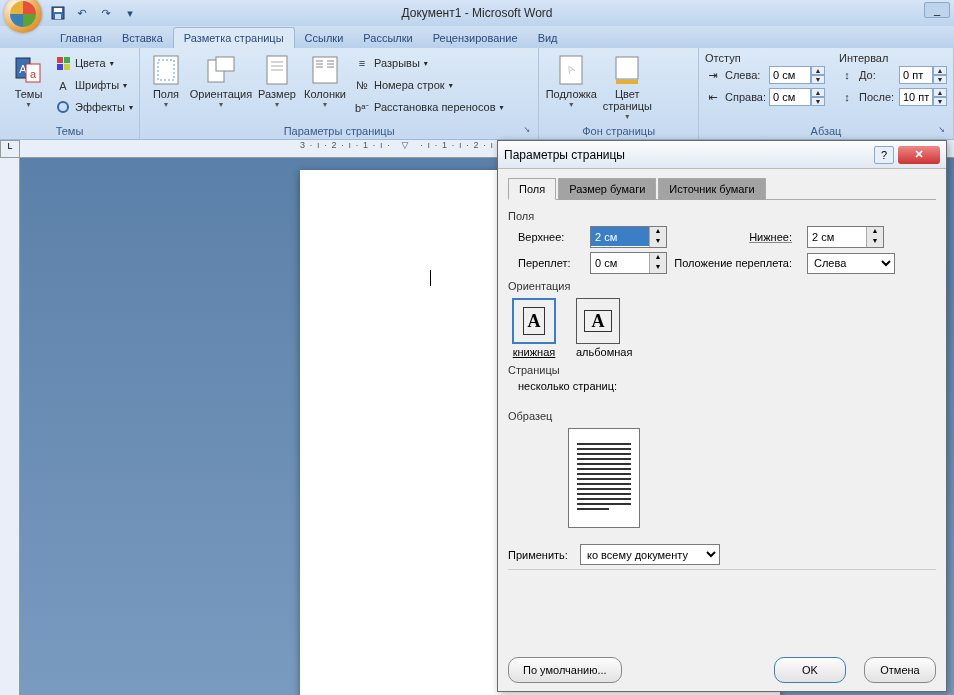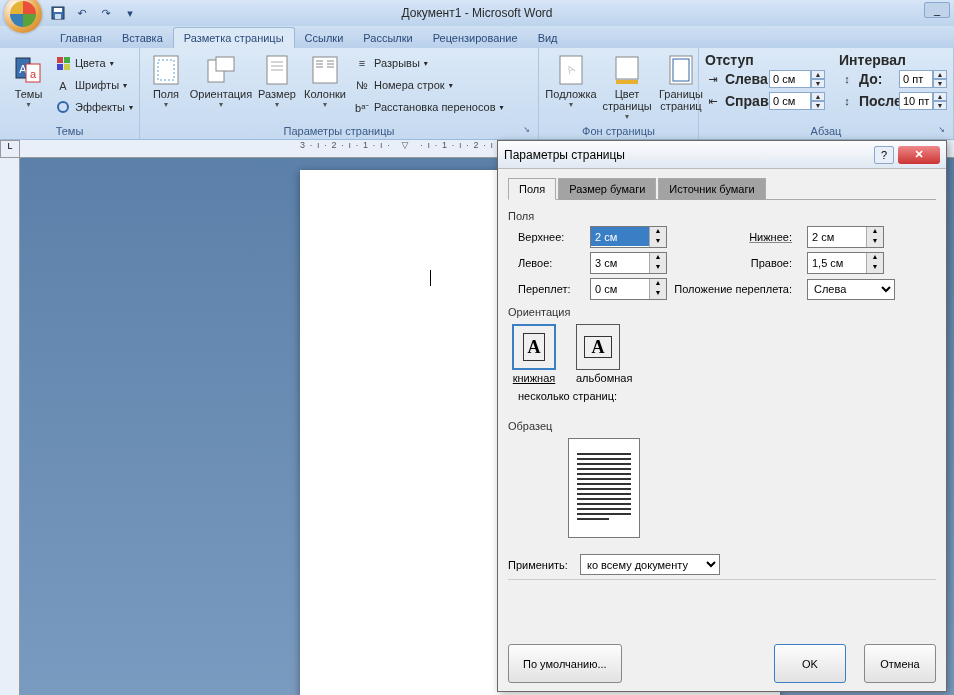--- a/index.html
+++ b/index.html
@@ -26,21 +26,21 @@
 .group-body { display: flex; gap: 4px; align-items: flex-start; flex: 1; }
 .group-title { font-size: 11px; color: #3a5a88; text-align: center; padding: 2px 0; position: relative; }
 .group-title.dlg::after { content: "↘"; font-size: 8px; position: absolute; right: 2px; }
 .big-btn { display: flex; flex-direction: column; align-items: center; width: 46px; text-align: center; color: #2a2a2a; padding: 2px; }
 .big-btn .ico { width: 32px; height: 32px; margin-bottom: 2px; display: flex; align-items: center; justify-content: center; }
 .big-btn .lbl { line-height: 12px; }
 .big-btn .dd { font-size: 8px; color: #555; }
 .small-row { display: flex; align-items: center; gap: 2px; height: 22px; color: #2a2a2a; }
 .small-row .si { width: 16px; height: 16px; display: inline-flex; align-items: center; justify-content: center; margin-right: 2px; }
 .stack { display: flex; flex-direction: column; gap: 0px; }
-.label { font-size: 14px; color: #2a2a2a; font-weight: bold; }
+.label { font-size: 11px; color: #2a2a2a; }
 .spin { display: inline-flex; align-items: center; }
 .spin input { width: 42px; height: 18px; border: 1px solid #8aa8cc; background: #fff; padding: 0 3px; font-size: 11px; }
 .spin-btns { display: flex; flex-direction: column; }
 .spin-btns .sb { width: 14px; height: 9px; border: 1px solid #8aa8cc; background: #e8eff8; font-size: 7px; line-height: 7px; text-align: center; }
 
 
 .doc-container { position: absolute; top: 140px; left: 0; right: 0; bottom: 0; background: linear-gradient(#5a7fa8, #7a9bc0); }
 .ruler-h { position: absolute; top: 0; left: 20px; right: 0; height: 18px; background: #e8eff8; border-bottom: 1px solid #999; }
 .ruler-v { position: absolute; top: 18px; left: 0; width: 20px; bottom: 0; background: #e8eff8; border-right: 1px solid #999; }
 .page { position: absolute; left: 300px; top: 30px; width: 480px; height: 600px; background: #fff; box-shadow: 0 2px 8px rgba(0,0,0,.4); }
@@ -68,21 +68,21 @@
 .orient-row { display: flex; gap: 20px; margin: 6px 0 6px 4px; }
 .orient-opt { text-align: center; }
 .orient-opt .pg { width: 44px; height: 46px; border: 1px solid #555; display: flex; align-items: center; justify-content: center; margin-bottom: 2px; }
 .orient-opt.sel .pg { border: 2px solid #3a7fc5; }
 .orient-opt .pg-inner { border: 1px solid #333; display: flex; align-items: center; justify-content: center; font-family: serif; font-size: 18px; font-weight: bold; }
 .portrait .pg-inner { width: 22px; height: 28px; }
 .landscape .pg-inner { width: 28px; height: 22px; }
 .preview-box { width: 72px; height: 100px; border: 1px solid #777; background: #fff; margin: 6px 0 0 60px; padding: 14px 8px; }
 .preview-box .ln { height: 2px; background: #333; margin-bottom: 3px; }
 .dlg-footer { position: absolute; bottom: 8px; left: 10px; right: 10px; display: flex; align-items: center; }
-.btn { height: 39px; padding: 0 14px; border: 1px solid #888; background: linear-gradient(#fdfdfd, #e2e2e2); border-radius: 3px; display: inline-flex; align-items: center; justify-content: center; }
+.btn { height: 26px; padding: 0 14px; border: 1px solid #888; background: linear-gradient(#fdfdfd, #e2e2e2); border-radius: 10px; display: inline-flex; align-items: center; justify-content: center; }
 .btn.primary { border-color: #3a7fc5; }
 
 hr.sep { border: none; border-top: 1px groove #ccc; margin: 4px 0; }
 
 svg { display: block; }
 </style>
 </head>
 <body>
 
 <div class="title-bar">
@@ -252,29 +252,20 @@
       <div class="big-btn" style="width:52px">
         <div class="ico">
             <svg width="24" height="28">
               <rect x="1" y="1" width="22" height="22" fill="#fff" stroke="#888"></rect>
               <rect x="1" y="24" width="22" height="4" fill="#e8b030"></rect>
             </svg>
           </div>
         <div class="lbl">Цвет страницы</div>
           <div class="dd">▾</div>
       </div>
-      <div class="big-btn" style="width:50px">
-        <div class="ico">
-            <svg width="24" height="30">
-              <rect x="1" y="1" width="22" height="28" fill="#fff" stroke="#888"></rect>
-              <rect x="4" y="4" width="16" height="22" fill="none" stroke="#36a"></rect>
-            </svg>
-          </div>
-        <div class="lbl">Границы страниц</div>
-      </div>
     </div>
     <div class="group-title">Фон страницы</div>
   </div>
 
   <div class="group" style="flex:1">
     <div class="group-body" style="gap:14px">
       <div class="stack">
         <div class="label">Отступ</div>
         <div class="small-row">
             <span class="si">⇥</span>
@@ -365,38 +356,20 @@
         <span class="fl2" style="text-decoration:underline;text-decoration-color:#888">Нижнее:</span>
         <span class="spin2">
             <input value="2 см" style="">
             <span class="sbs">
               <span class="sb2">▲</span>
               <span class="sb2">▼</span>
             </span>
           </span>
       </div>
       <div class="field-row">
-        <span class="fl">Левое:</span>
-        <span class="spin2">
-            <input value="3 см" style="">
-            <span class="sbs">
-              <span class="sb2">▲</span>
-              <span class="sb2">▼</span>
-            </span>
-          </span>
-        <span class="fl2">Правое:</span>
-        <span class="spin2">
-            <input value="1,5 см" style="">
-            <span class="sbs">
-              <span class="sb2">▲</span>
-              <span class="sb2">▼</span>
-            </span>
-          </span>
-      </div>
-      <div class="field-row">
         <span class="fl">Переплет:</span>
         <span class="spin2">
             <input value="0 см" style="">
             <span class="sbs">
               <span class="sb2">▲</span>
               <span class="sb2">▼</span>
             </span>
           </span>
         <span class="fl2">Положение переплета:</span>
         <select class="combo" style="width:88px"><option>Слева</option></select>
@@ -412,20 +385,21 @@
         <div style="text-decoration:underline">книжная</div>
       </div>
       <div class="orient-opt landscape">
         <div class="pg">
             <div class="pg-inner">A</div>
           </div>
         <div>альбомная</div>
       </div>
     </div>
 
+    <div class="fieldset-label">Страницы</div>
     <div class="field-row" style="padding-left:10px">
       <span style="width:120px">несколько страниц:</span>
     </div>
 
     <div class="fieldset-label" style="margin-top:18px">Образец</div>
     <div class="preview-box">
       <div class="ln"></div>
         <div class="ln"></div>
         <div class="ln"></div>
         <div class="ln"></div>

